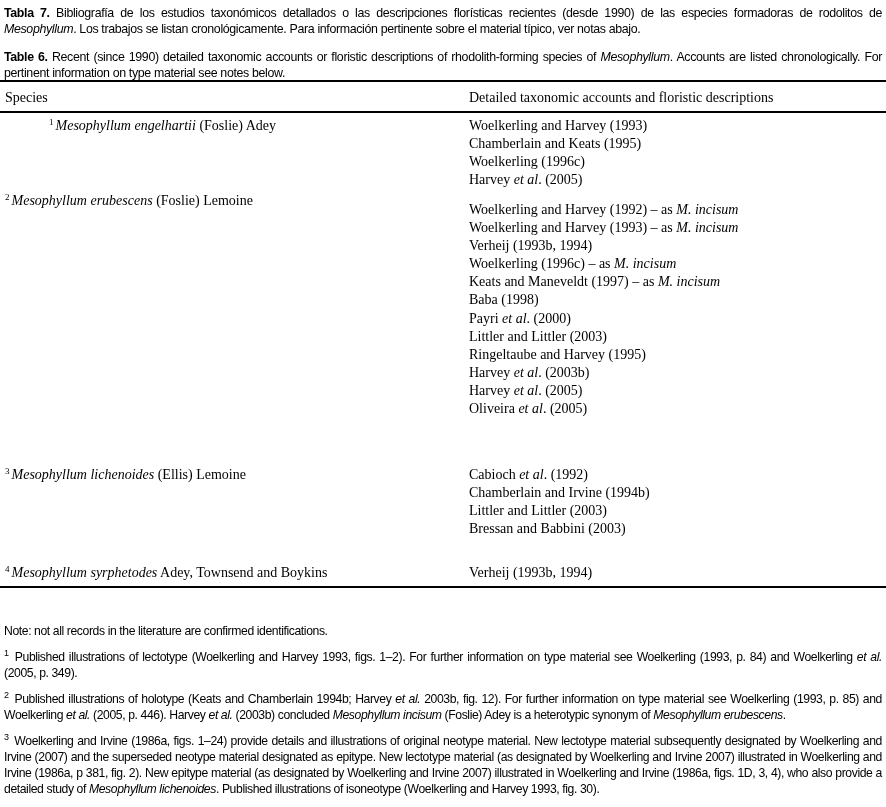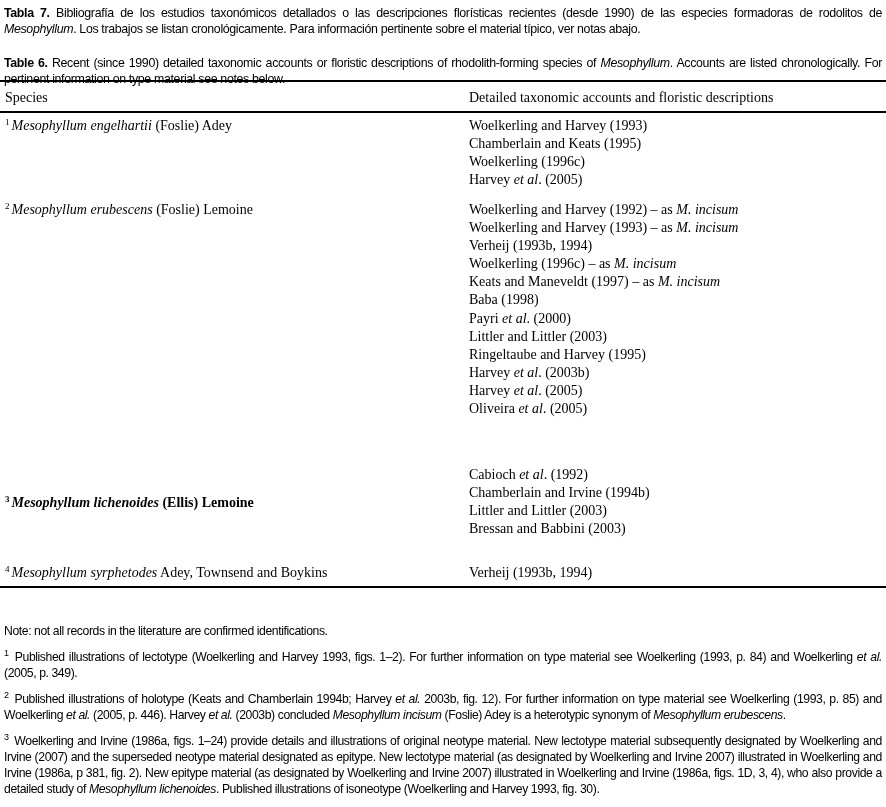--- a/index.html
+++ b/index.html
@@ -1,20 +1,20 @@
 <!DOCTYPE html>
 <html><head>
 <meta charset="utf-8">
 <style>
   html, body { margin: 0; padding: 0; background: #ffffff; }
   body { width: 886px; height: 807px; position: relative; overflow: hidden; color: #000; }
   .caption { position: absolute; left: 4px; right: 4px; font-family: "Liberation Sans", sans-serif; font-size: 12.4px; line-height: 16px; text-align: justify; letter-spacing: -0.35px; transform-origin: left top; }
   .caption b { font-weight: bold; }
   #cap-es { top: 5px; }
-  #cap-en { top: 55px; }
+  #cap-en { top: 49px; }
   .rule { position: absolute; left: 0; width: 886px; height: 1.5px; background: #000; }
   .serif { font-family: "Liberation Serif", serif; font-size: 14px; }
   .hdr { position: absolute; top: 90px; }
   .species { position: absolute; left: 5px; white-space: nowrap; }
   .species sup, .fn sup { font-size: 9px; vertical-align: 5px; margin-right: 2px; }
   .accounts { position: absolute; left: 469px; line-height: 18.1px; white-space: nowrap; }
   .acc-line { display: block; }
   i { font-style: italic; }
   .notes { position: absolute; left: 4px; right: 4px; font-family: "Liberation Sans", sans-serif; font-size: 12.2px; line-height: 16px; text-align: justify; letter-spacing: -0.4px; }
   .fn { display: block; margin-bottom: 6px; }
@@ -28,43 +28,43 @@
 <div class="caption" id="cap-en">
   <b>Table 6.</b><span> Recent (since 1990) detailed taxonomic accounts or floristic descriptions of rhodolith-forming species of </span><i>Mesophyllum</i><span>. Accounts are listed chronologically. For pertinent information on type material see notes below.</span>
 </div>
 
 <div class="rule" style="top:80px;"></div>
 <div class="serif hdr" style="left:5px;">Species</div>
 <div class="serif hdr" style="left:469px;">Detailed taxonomic accounts and floristic descriptions</div>
 <div class="rule" style="top:111px;"></div>
 
 <div id="table-body">
-    <div class="serif species" style="top: 117px;"><sup>1</sup><i>Mesophyllum engelhartii</i><span> (Foslie) Adey</span></div>
+    <div class="serif species" style="top: 117px; margin-left: 44px;"><sup>1</sup><i>Mesophyllum engelhartii</i><span> (Foslie) Adey</span></div>
     <div class="serif accounts" style="top: 117px;">
       <span class="acc-line"><span>Woelkerling and Harvey (1993)</span><i></i><span></span></span>
       <span class="acc-line"><span>Chamberlain and Keats (1995)</span><i></i><span></span></span>
       <span class="acc-line"><span>Woelkerling (1996c)</span><i></i><span></span></span>
       <span class="acc-line"><span>Harvey </span><i>et al</i><span>. (2005)</span></span>
     </div>
-    <div class="serif species" style="top: 201px; text-align: right;"><sup>2</sup><i>Mesophyllum erubescens</i><span> (Foslie) Lemoine</span></div>
+    <div class="serif species" style="top: 192px; text-align: right;"><sup>2</sup><i>Mesophyllum erubescens</i><span> (Foslie) Lemoine</span></div>
     <div class="serif accounts" style="top: 201px;">
       <span class="acc-line"><span>Woelkerling and Harvey (1992) – as </span><i>M. incisum</i><span></span></span>
       <span class="acc-line"><span>Woelkerling and Harvey (1993) – as </span><i>M. incisum</i><span></span></span>
       <span class="acc-line"><span>Verheij (1993b, 1994)</span><i></i><span></span></span>
       <span class="acc-line"><span>Woelkerling (1996c) – as </span><i>M. incisum</i><span></span></span>
       <span class="acc-line"><span>Keats and Maneveldt (1997) – as </span><i>M. incisum</i><span></span></span>
       <span class="acc-line"><span>Baba (1998)</span><i></i><span></span></span>
       <span class="acc-line"><span>Payri </span><i>et al</i><span>. (2000)</span></span>
       <span class="acc-line"><span>Littler and Littler (2003)</span><i></i><span></span></span>
       <span class="acc-line"><span>Ringeltaube and Harvey (1995)</span><i></i><span></span></span>
       <span class="acc-line"><span>Harvey </span><i>et al</i><span>. (2003b)</span></span>
       <span class="acc-line"><span>Harvey </span><i>et al</i><span>. (2005)</span></span>
       <span class="acc-line"><span>Oliveira </span><i>et al</i><span>. (2005)</span></span>
     </div>
-    <div class="serif species" style="top: 494px; font-weight: bold;"><sup>3</sup><i>Mesophyllum lichenoides</i><span> (Ellis) Lemoine</span></div>
+    <div class="serif species" style="top: 466px;"><sup>3</sup><i>Mesophyllum lichenoides</i><span> (Ellis) Lemoine</span></div>
     <div class="serif accounts" style="top: 466px;">
       <span class="acc-line"><span>Cabioch </span><i>et al</i><span>. (1992)</span></span>
       <span class="acc-line"><span>Chamberlain and Irvine (1994b)</span><i></i><span></span></span>
       <span class="acc-line"><span>Littler and Littler (2003)</span><i></i><span></span></span>
       <span class="acc-line"><span>Bressan and Babbini  (2003)</span><i></i><span></span></span>
     </div>
     <div class="serif species" style="top: 564px;"><sup>4</sup><i>Mesophyllum syrphetodes</i><span> Adey, Townsend and Boykins</span></div>
     <div class="serif accounts" style="top: 564px;">
       <span class="acc-line"><span>Verheij (1993b, 1994)</span><i></i><span></span></span>
     </div>

